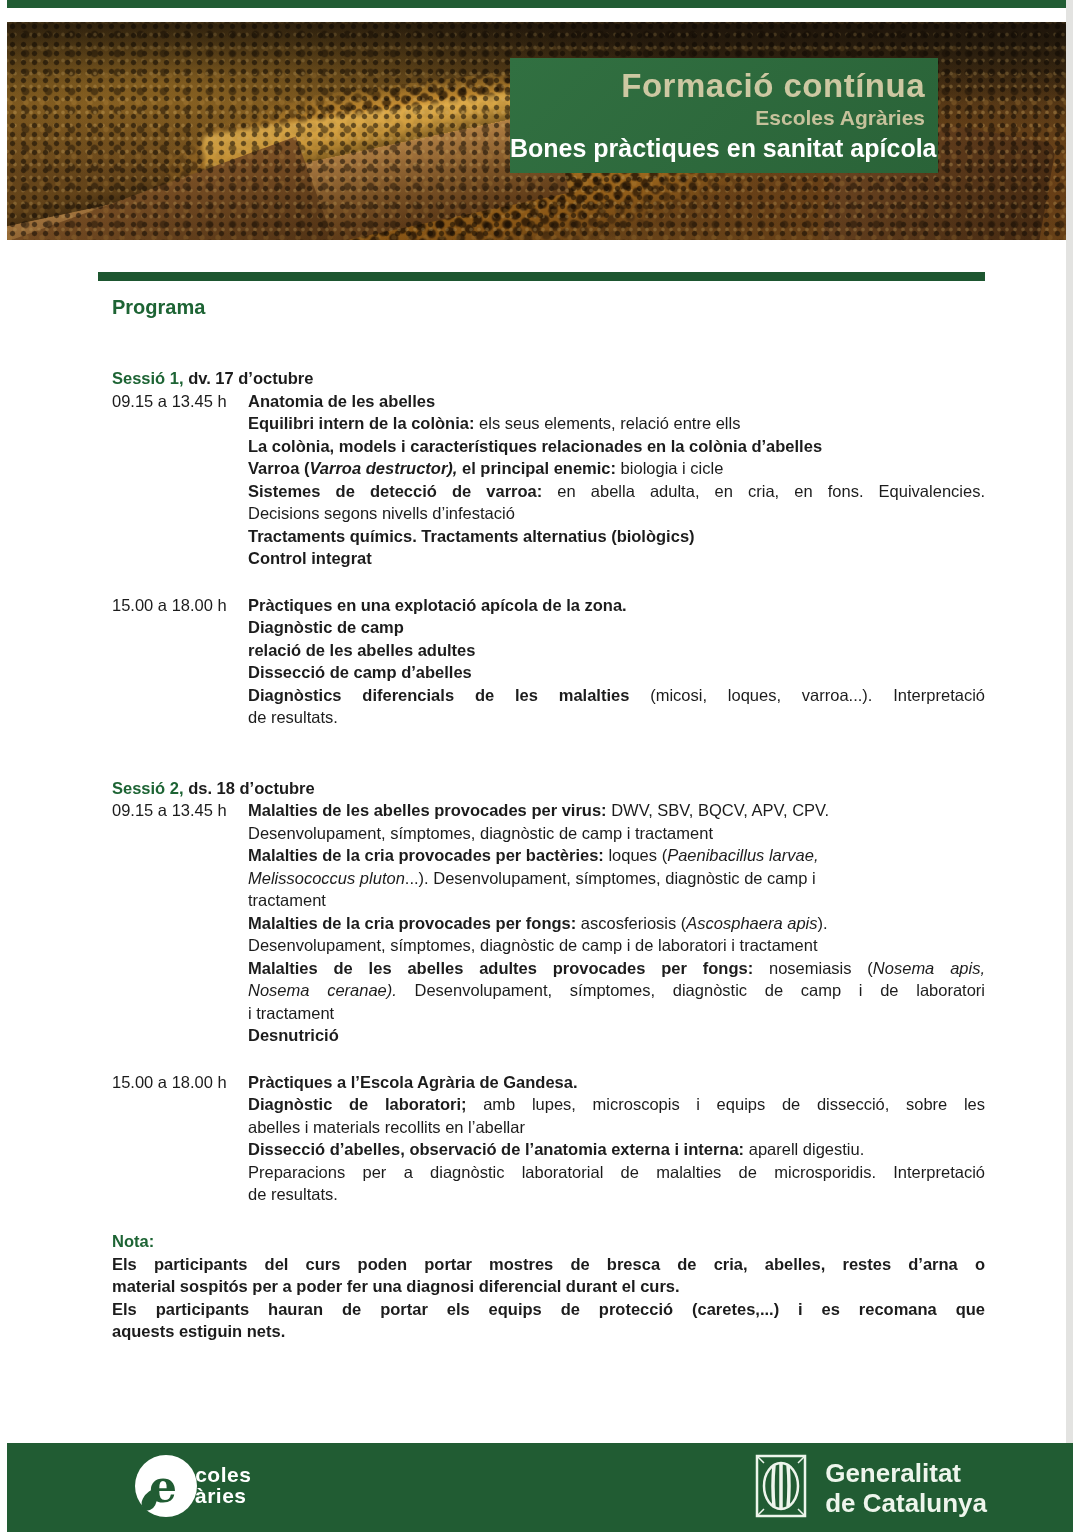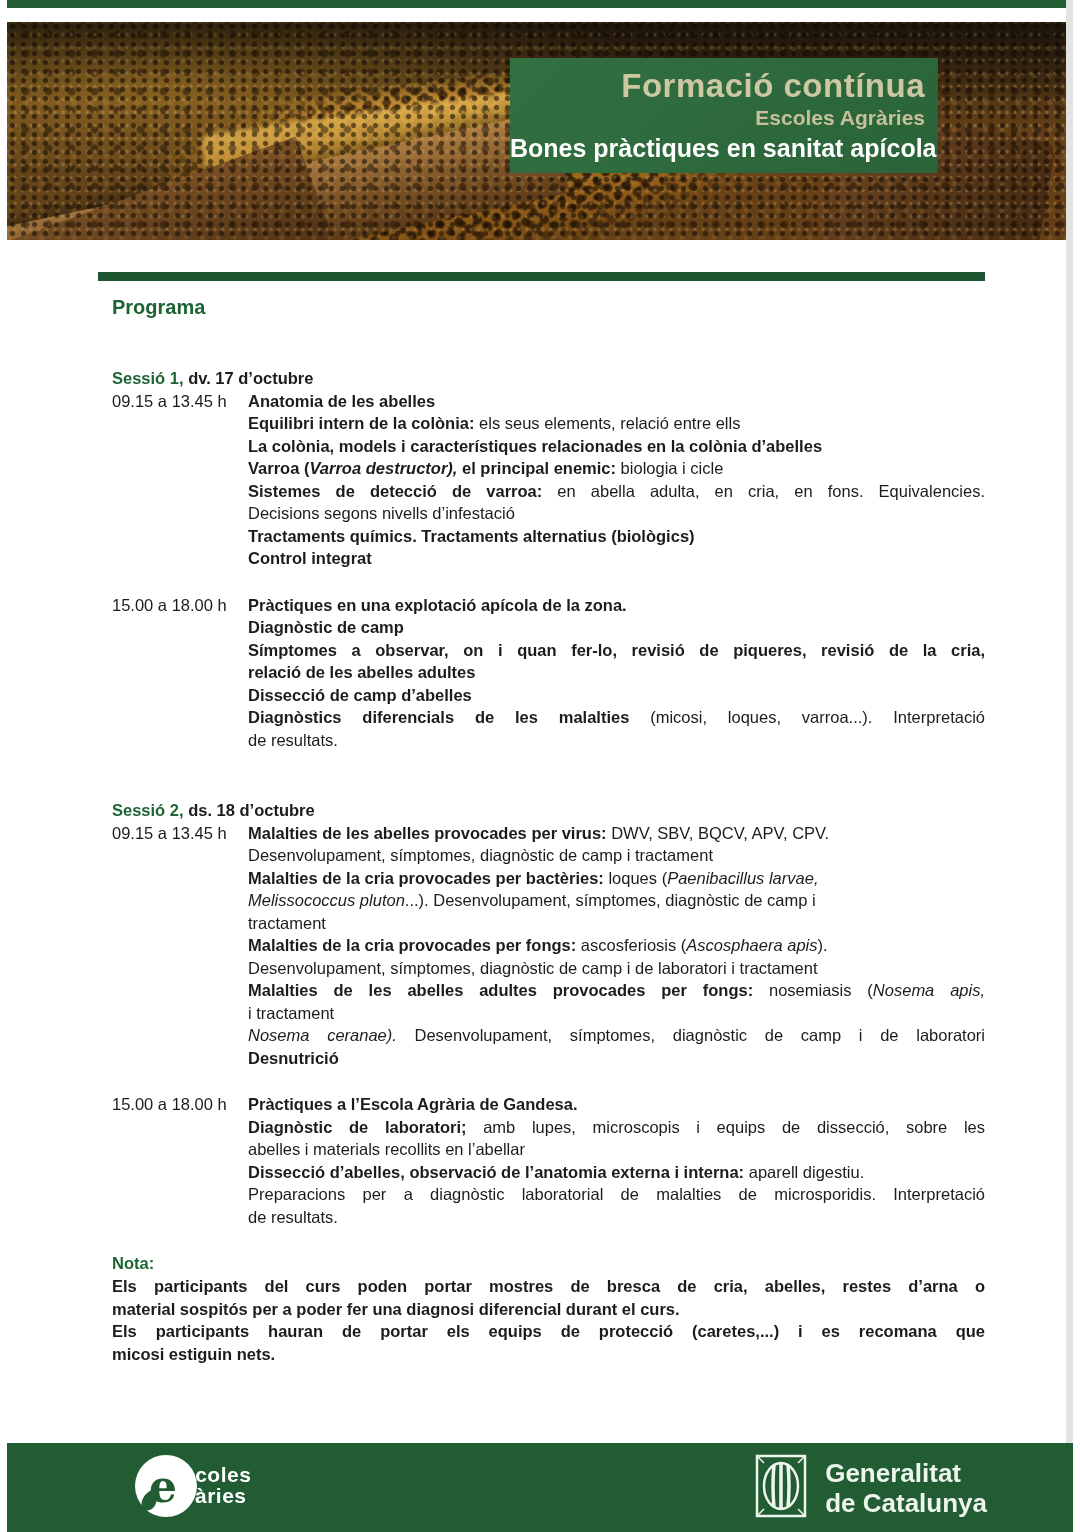--- a/index.html
+++ b/index.html
@@ -132,43 +132,42 @@
               <div class="pline"><span>Decisions segons nivells d’infestació</span></div>
               <div class="pline"><span class="b ">Tractaments químics. Tractaments alternatius (biològics)</span></div>
               <div class="pline"><span class="b ">Control integrat</span></div>
             </div>
           </div>
           <div class="block">
             <div class="time">15.00 a 18.00 h</div>
             <div class="lines">
               <div class="pline"><span class="b ">Pràctiques en una explotació apícola de la zona.</span></div>
               <div class="pline"><span class="b ">Diagnòstic de camp</span></div>
-              <div class="pline just"><span class="b ">Símptomes a observar, on i quan fer-lo, revisió de piqueres, revisió de la cria,</span></div>
               <div class="pline"><span class="b ">relació de les abelles adultes</span></div>
               <div class="pline"><span class="b ">Dissecció de camp d’abelles</span></div>
               <div class="pline just"><span class="b ">Diagnòstics diferencials de les malalties</span><span> (micosi, loques, varroa...). Interpretació</span></div>
               <div class="pline"><span>de resultats.</span></div>
             </div>
           </div>
         </section>
         <section class="session">
           <div class="session-head"><span class="green">Sessió 2,</span><span> ds. 18 d’octubre</span></div>
           <div class="block">
             <div class="time">09.15 a 13.45 h</div>
             <div class="lines">
               <div class="pline"><span class="b ">Malalties de les abelles provocades per virus:</span><span> DWV, SBV, BQCV, APV, CPV.</span></div>
               <div class="pline"><span>Desenvolupament, símptomes, diagnòstic de camp i tractament</span></div>
               <div class="pline"><span class="b ">Malalties de la cria provocades per bactèries:</span><span> loques (</span><span class="i">Paenibacillus larvae,</span></div>
               <div class="pline"><span class="i">Melissococcus pluton</span><span>...). Desenvolupament, símptomes, diagnòstic de camp i</span></div>
               <div class="pline"><span>tractament</span></div>
               <div class="pline"><span class="b ">Malalties de la cria provocades per fongs:</span><span> ascosferiosis (</span><span class="i">Ascosphaera apis</span><span>).</span></div>
               <div class="pline"><span>Desenvolupament, símptomes, diagnòstic de camp i de laboratori i tractament</span></div>
               <div class="pline just"><span class="b ">Malalties de les abelles adultes provocades per fongs:</span><span> nosemiasis (</span><span class="i">Nosema apis,</span></div>
+              <div class="pline just"><span class="i">Nosema ceranae).</span><span> Desenvolupament, símptomes, diagnòstic de camp i de laboratori</span></div>
               <div class="pline"><span>i tractament</span></div>
-              <div class="pline just"><span class="i">Nosema ceranae).</span><span> Desenvolupament, símptomes, diagnòstic de camp i de laboratori</span></div>
               <div class="pline"><span class="b ">Desnutrició</span></div>
             </div>
           </div>
           <div class="block">
             <div class="time">15.00 a 18.00 h</div>
             <div class="lines">
               <div class="pline"><span class="b ">Pràctiques a l’Escola Agrària de Gandesa.</span></div>
               <div class="pline just"><span class="b ">Diagnòstic de laboratori;</span><span> amb lupes, microscopis i equips de dissecció, sobre les</span></div>
               <div class="pline"><span>abelles i materials recollits en l’abellar</span></div>
               <div class="pline"><span class="b ">Dissecció d’abelles, observació de l’anatomia externa i interna:</span><span> aparell digestiu.</span></div>
@@ -177,21 +176,21 @@
             </div>
           </div>
         </section>
       </div>
     <div class="note">
       <div class="note-label">Nota:</div>
       <div id="note-root">
           <div class="pline just"><span class="b ">Els participants del curs poden portar mostres de bresca de cria, abelles, restes d’arna o</span></div>
           <div class="pline"><span class="b ">material sospitós per a poder fer una diagnosi diferencial durant el curs.</span></div>
           <div class="pline just"><span class="b ">Els participants hauran de portar els equips de protecció (caretes,...) i es recomana que</span></div>
-          <div class="pline"><span class="b ">micosi estiguin nets.</span></div>
+          <div class="pline"><span class="b ">aquests estiguin nets.</span></div>
         </div>
     </div>
   </div>
 
   <div class="footer">
     <div class="esc-logo">
       <div class="esc-circle">
         <span class="eglyph">e</span>
       </div>
       <div class="esc-text">

